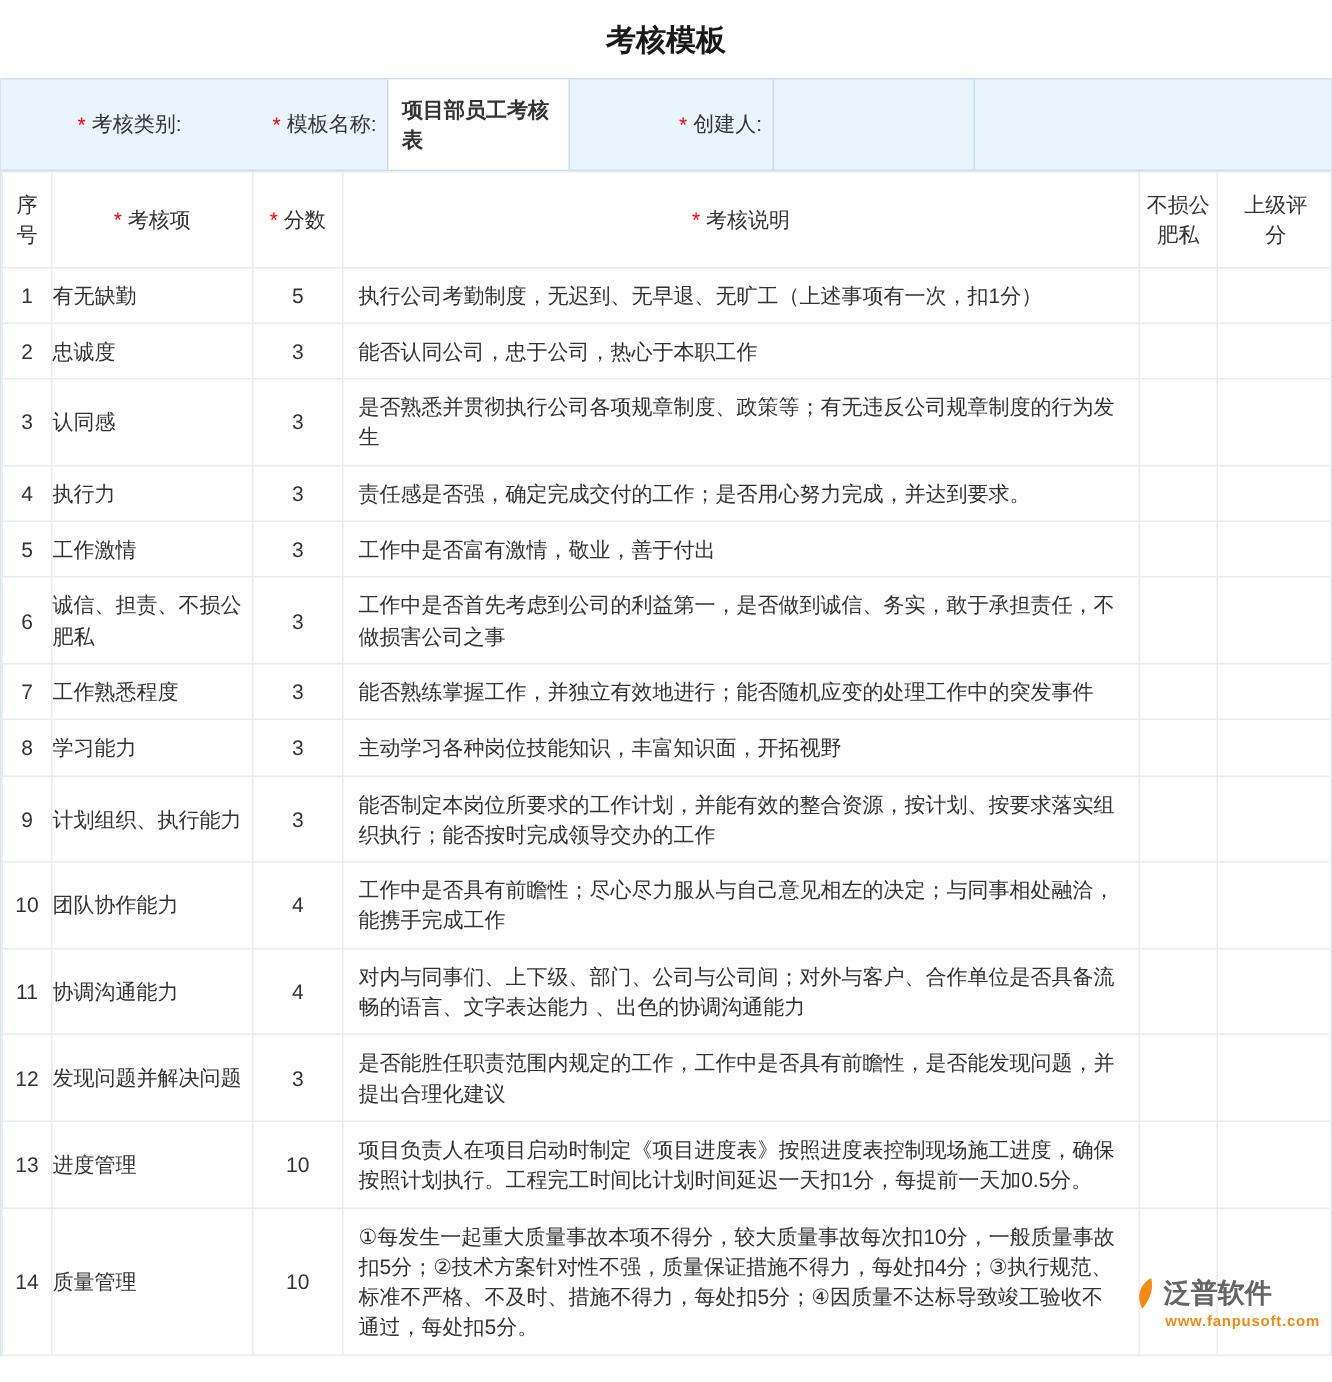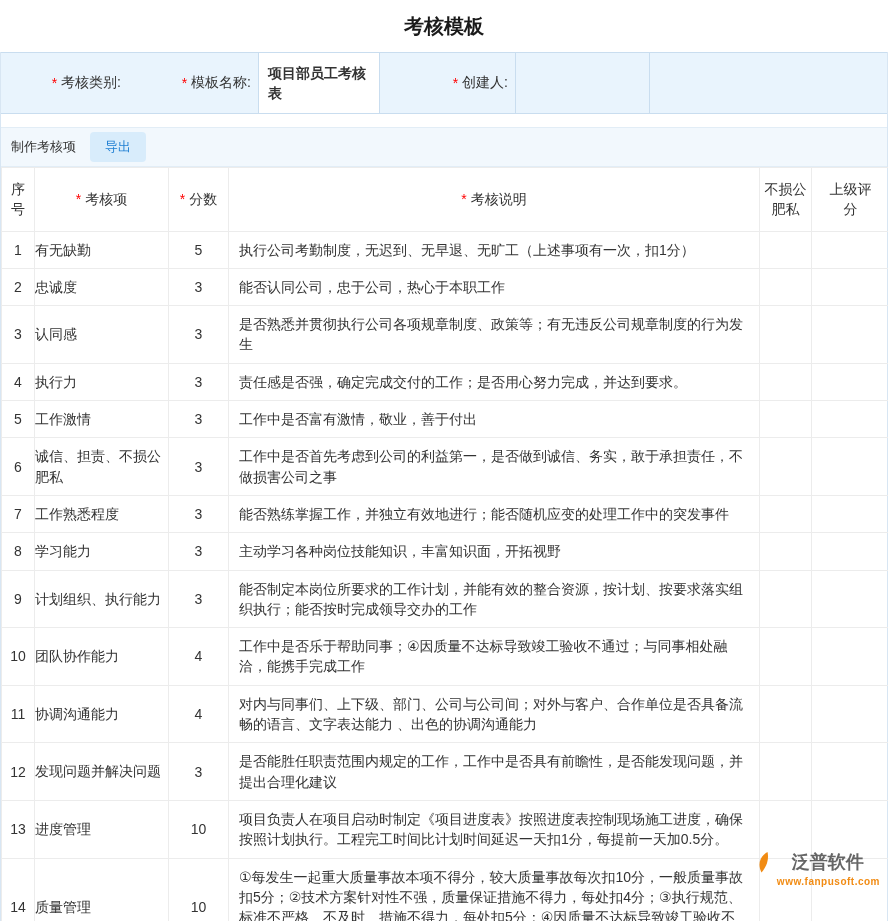--- a/index.html
+++ b/index.html
@@ -51,21 +51,21 @@
   th.sup { padding:11px 14px; }
   td.c-idx { text-align:center; padding:8px 2px; }
   td.c-item { padding:8px 0; line-height:1.45; text-align:left; }
   td.c-score { text-align:center; padding:8px 2px; }
   td.c-desc { padding:8px 10px; line-height:1.45; text-align:left; }
   
   .watermark {
     position:absolute; top:851px; right:8px; z-index:5; opacity:0.92;
     background:transparent; text-align:left; line-height:1.1;
   }
-  .wm-top { display:flex; align-items:center; gap:19px; }
+  .wm-top { display:flex; align-items:center; gap:3px; }
   .wm-icon { width:18px; height:24px; display:inline-block; }
   .wm-brand { font-size:18px; font-weight:bold; color:#595959; }
   .wm-url { font-size:10px; color:#f08200; margin-top:1px; padding-left:22px; letter-spacing:0.5px;font-weight:bold; }
 </style>
 </head>
 <body>
 
 <div class="page-title">考核模板</div>
 
 <div class="content">
@@ -81,24 +81,20 @@
     </div>
     <div class="f-input w4">项目部员工考核表</div>
     <div class="f-label w5">
       <span class="req">*</span>
       <span>创建人:</span>
     </div>
     <div class="f-empty w7"></div>
     <div class="f-empty w8"></div>
   </div>
 
-  <div class="section-bar">
-    <span>制作考核项</span>
-    <button class="export-btn">导出</button>
-  </div>
 
   <table>
     <colgroup>
       <col style="width:33px">
         <col style="width:134px">
         <col style="width:60px">
       <col style="width:531px">
         <col style="width:52px">
         <col style="width:78px">
     </colgroup>
@@ -182,21 +178,21 @@
         <td class="c-item">计划组织、执行能力</td>
         <td class="c-score">3</td>
         <td class="c-desc">能否制定本岗位所要求的工作计划，并能有效的整合资源，按计划、按要求落实组织执行；能否按时完成领导交办的工作</td>
         <td></td>
         <td></td>
       </tr>
       <tr>
         <td class="c-idx">10</td>
         <td class="c-item">团队协作能力</td>
         <td class="c-score">4</td>
-        <td class="c-desc">工作中是否乐于帮助同事；④因质量不达标导致竣工验收不通过；与同事相处融洽，能携手完成工作</td>
+        <td class="c-desc">工作中是否具有前瞻性；尽心尽力服从与自己意见相左的决定；与同事相处融洽，能携手完成工作</td>
         <td></td>
         <td></td>
       </tr>
       <tr>
         <td class="c-idx">11</td>
         <td class="c-item">协调沟通能力</td>
         <td class="c-score">4</td>
         <td class="c-desc">对内与同事们、上下级、部门、公司与公司间；对外与客户、合作单位是否具备流畅的语言、文字表达能力 、出色的协调沟通能力</td>
         <td></td>
         <td></td>

